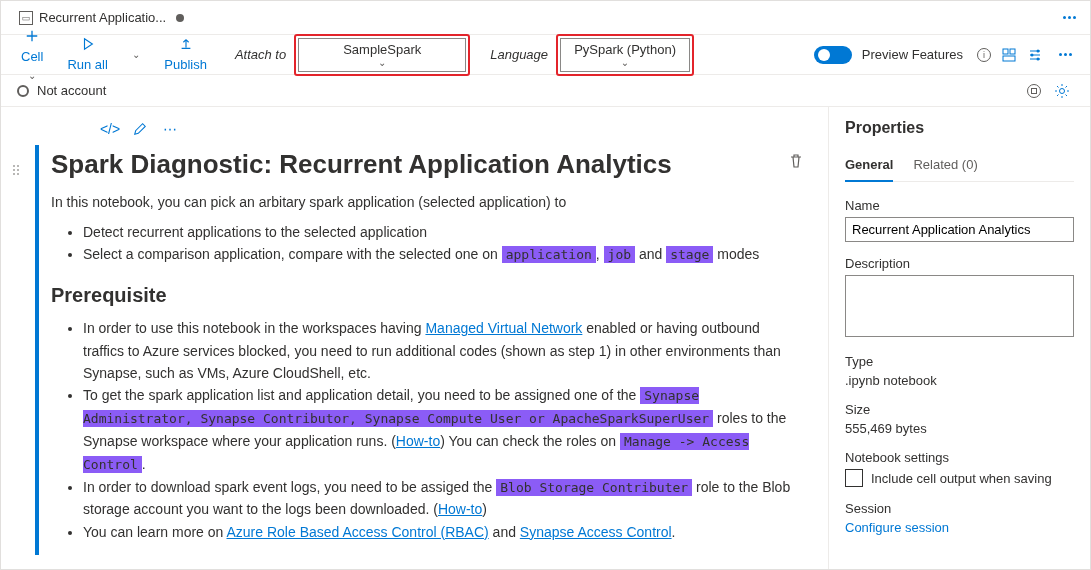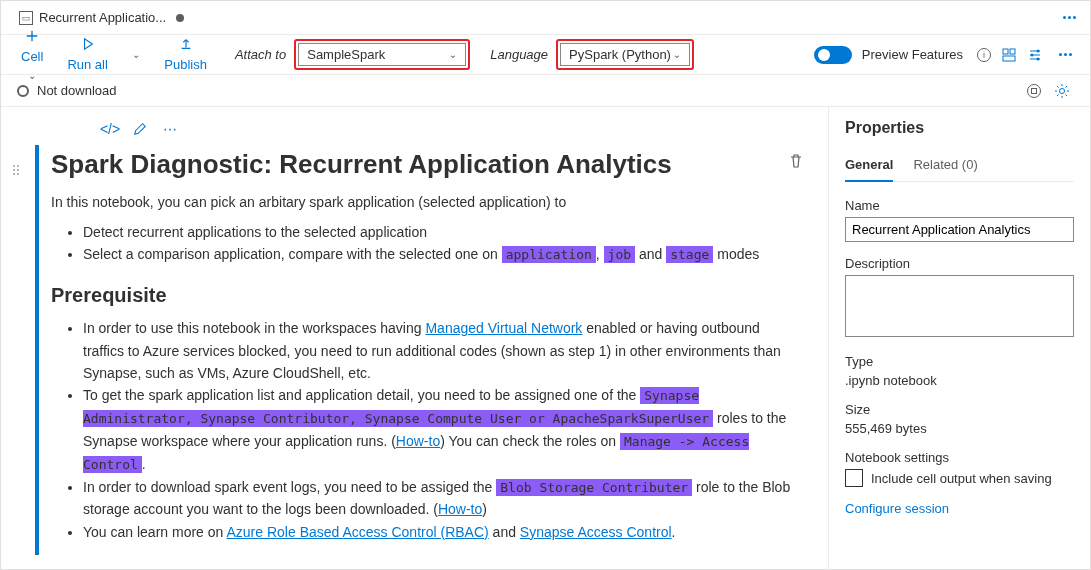--- a/index.html
+++ b/index.html
@@ -14,21 +14,21 @@
   .dot { width: 3px; height: 3px; border-radius: 50%; background: #0078d4; }
   .dots { display: flex; gap: 2px; padding: 6px; cursor: pointer; }
 
   
   .toolbar { height: 40px; display: flex; align-items: center; padding: 0 12px; gap: 8px; border-bottom: 1px solid #edebe9; }
   .tb-btn { display: flex; align-items: center; gap: 6px; padding: 4px 8px; font-size: 13px; color: #323130; cursor: pointer; }
   .tb-btn.blue { color: #0078d4; flex-direction: column; }
   .icon-svg { width: 14px; height: 14px; }
   .chev { font-size: 10px; color: #605e5c; }
   .tb-label { font-size: 13px; color: #323130; margin-left: 12px; font-style: italic; }
-  .dropdown { display: flex; align-items: center; justify-content: space-between; border: 1px solid #8a8886; padding: 3px 8px; min-width: 150px; font-size: 13px; cursor: pointer; }
+  .dropdown { display: flex; align-items: center; justify-content: space-between; border: 1px solid #8a8886; padding: 3px 8px; min-width: 150px; font-size: 13px; cursor: pointer; flex-direction: column; }
   .dropdown.attach { min-width: 168px; }
   .dropdown.lang { min-width: 130px; }
   .hl-box { border: 2px solid #e3242b; padding: 2px; border-radius: 3px; }
   .toggle { width: 38px; height: 18px; background: #0078d4; border-radius: 10px; position: relative; cursor: pointer; margin-left: 8px; }
   .toggle::after { content: ""; position: absolute; width: 12px; height: 12px; background: #fff; border-radius: 50%; top: 3px; left: 4px; }
   .info-icon { width: 14px; height: 14px; border: 1px solid #605e5c; border-radius: 50%; display: flex; align-items: center; justify-content: center; font-size: 9px; color: #605e5c; margin-left: 4px; }
   .toolbar .right { margin-left: auto; display: flex; align-items: center; gap: 10px; }
   .sq-icon { width: 16px; height: 16px; color: #0078d4; }
 
   
@@ -144,21 +144,21 @@
     <div class="dots">
         <span class="dot"></span>
         <span class="dot"></span>
         <span class="dot"></span>
       </div>
   </div>
 </div>
 
 <div class="statusbar">
   <span class="status-dot"></span>
-  <span>Not download</span>
+  <span>Not account</span>
   <div class="right-icons">
     <svg width="16" height="16" viewBox="0 0 16 16">
         <circle cx="8" cy="8" r="6.5" fill="none" stroke="#605e5c"></circle>
         <rect x="5.5" y="5.5" width="5" height="5" fill="none" stroke="#605e5c"></rect>
       </svg>
     <svg width="16" height="16" viewBox="0 0 16 16" style="color:#0078d4">
         <circle cx="8" cy="8" r="2.5" fill="none" stroke="currentColor"></circle>
         <path d="M8 1v2M8 13v2M1 8h2M13 8h2M3 3l1.5 1.5M11.5 11.5L13 13M3 13l1.5-1.5M11.5 4.5L13 3" stroke="currentColor"></path>
       </svg>
   </div>
@@ -246,16 +246,17 @@
       <div class="field-value">555,469 bytes</div>
     </div>
     <div class="field-block">
       <label class="field-label">Notebook settings</label>
       <div class="checkbox-row">
         <div class="checkbox"></div>
         <span>Include cell output when saving</span>
       </div>
     </div>
     <div class="field-block">
+      <label class="field-label">Session</label>
       <div class="link">Configure session</div>
     </div>
   </div>
 </div>
 
 </body></html>

